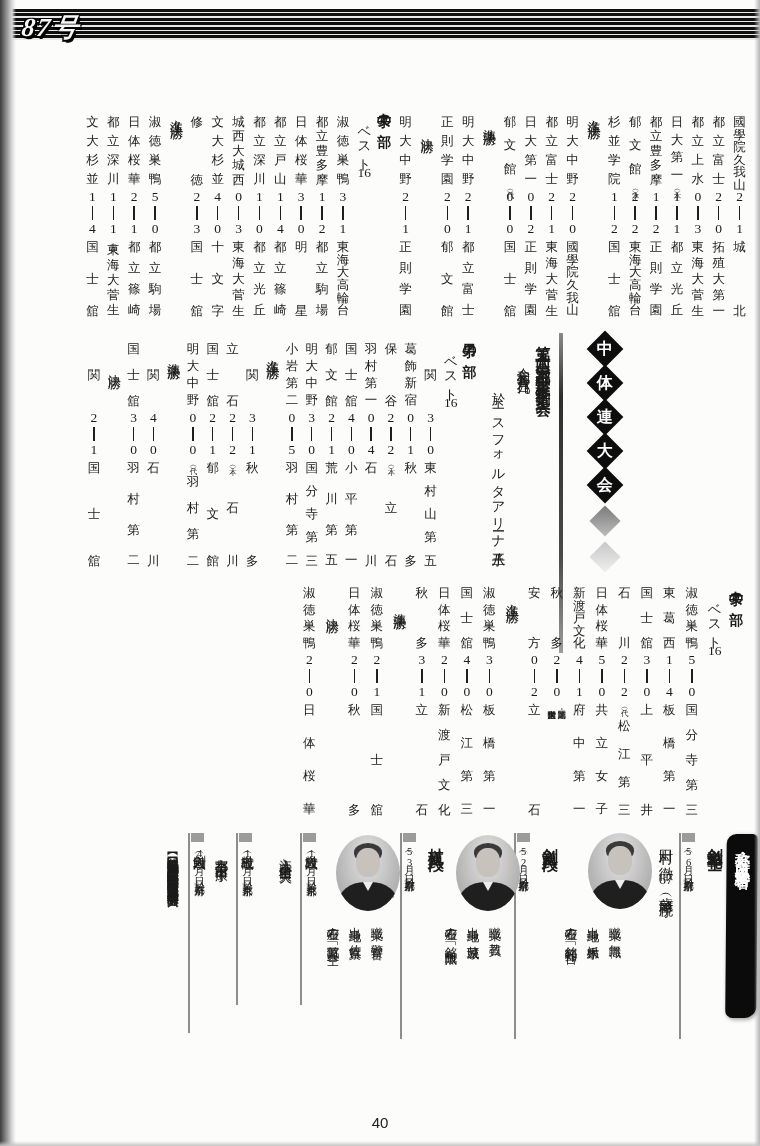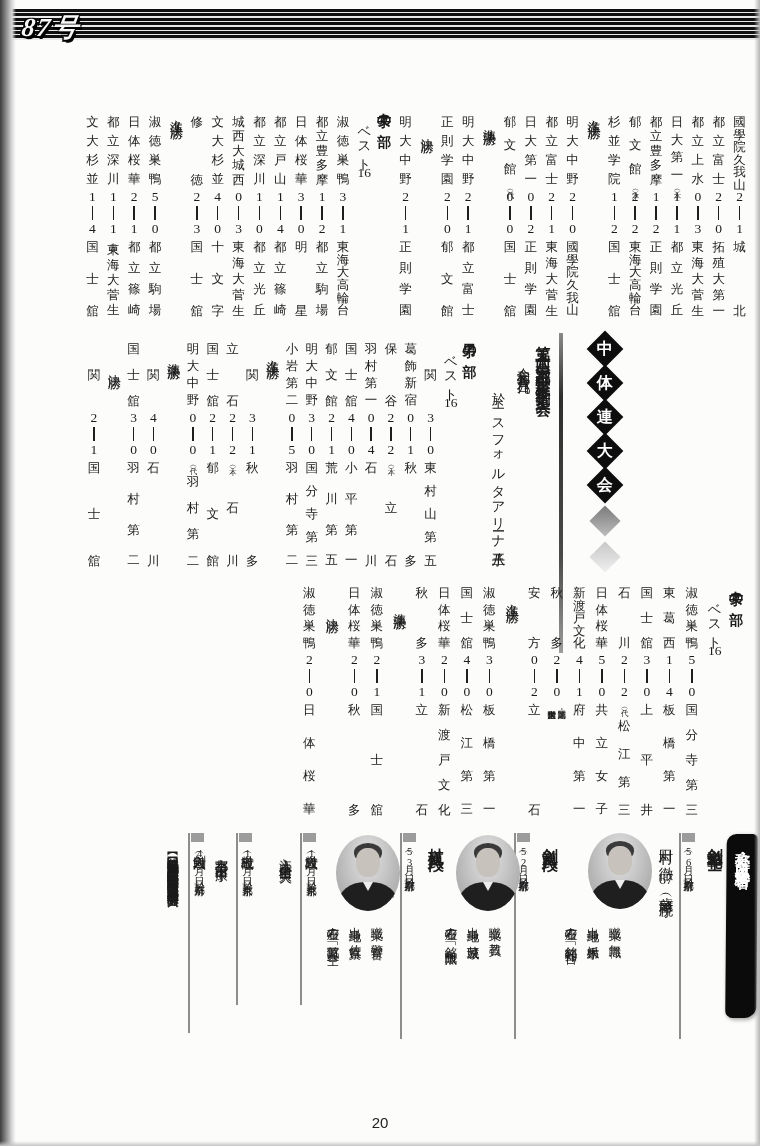--- a/index.html
+++ b/index.html
@@ -1303,18 +1303,18 @@
     <article class="listgroup" style="left:82px;width:126px;">
       <div class="lg-head" style="height:200px;">
         <span class="dline"></span>
         <span class="dsq"></span>
         <span class="vtext"><span class="lg-rank">剣道六段</span><span class="lg-date tcy-auto">（<span class="tcy">4</span>月<span class="tcy">29</span>日 於 京都府）</span></span>
       </div>
       <div class="lg-names vtext flow">【千代田】定榮弘三【葛飾】梅澤雅史【新宿】阪下健作【中野】小嶋敏晴・山口了児・相澤美和子【渋谷】大野洋一【港】田北博司【品川】橋本正彦【目黒】大石公隆【大田】</div>
     </article>
   </section>
 
-  <div class="pageno">20</div>
+  <div class="pageno">40</div>
 
   <div class="edge-left"></div>
   <div class="edge-right"></div>
   <div class="edge-bottom"></div>
 </div>
 
 </body></html>

